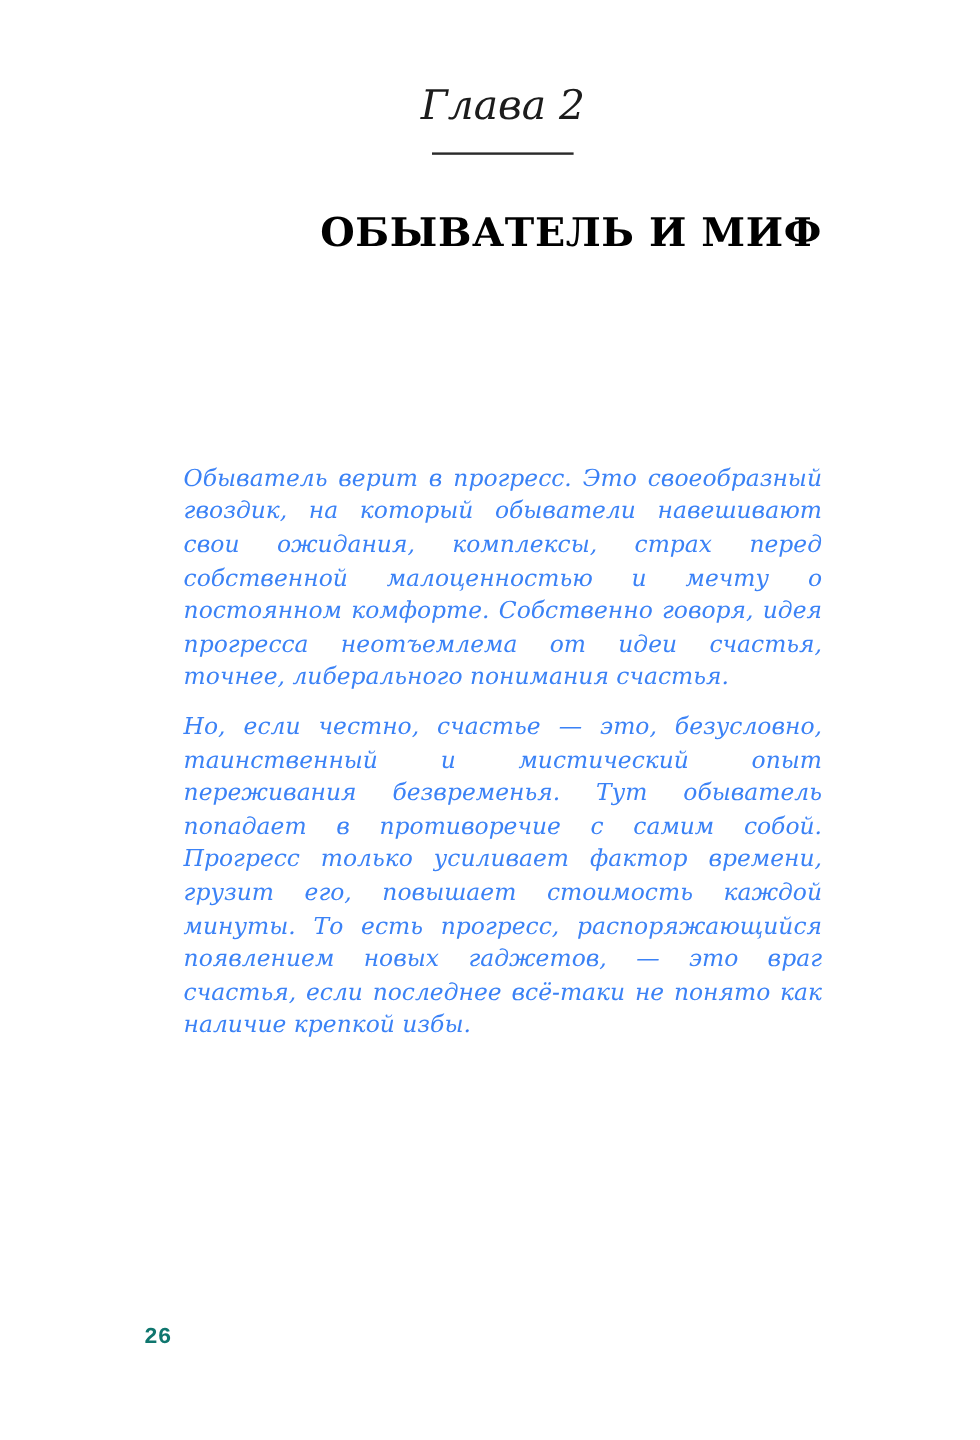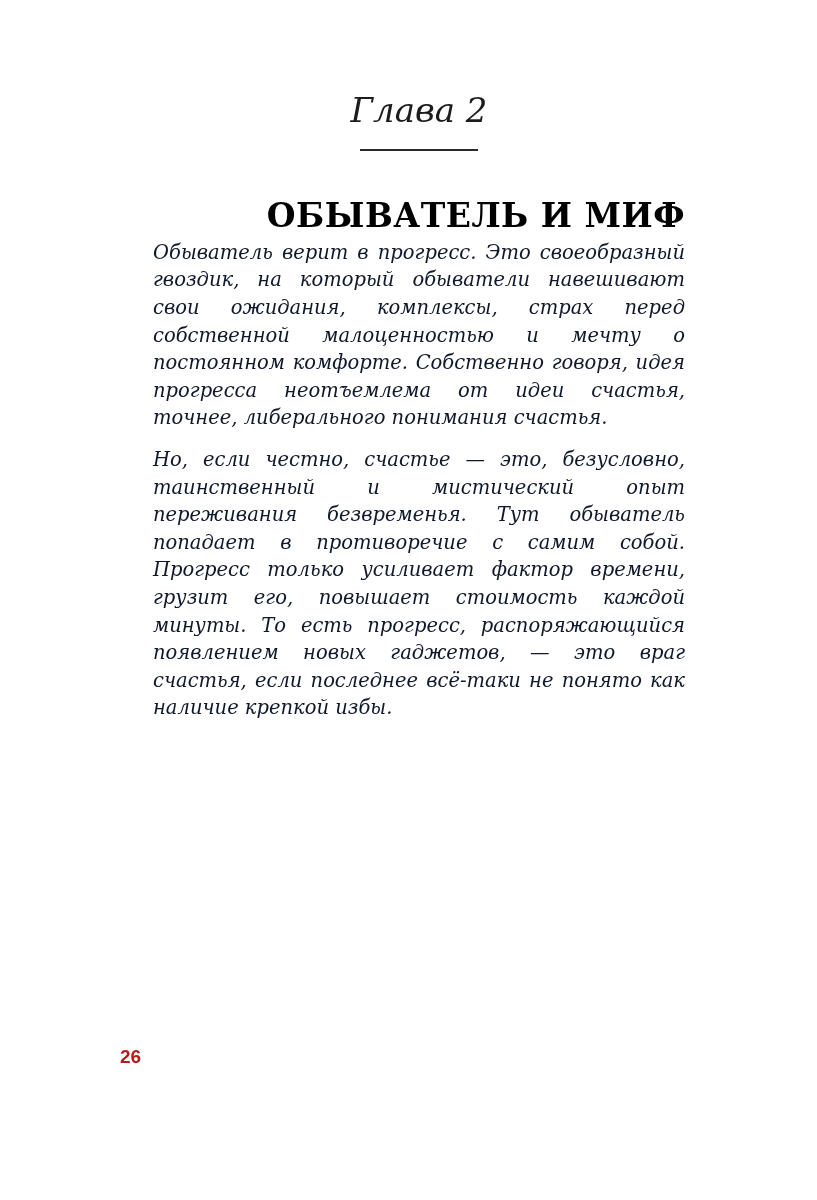--- a/index.html
+++ b/index.html
@@ -21,21 +21,21 @@
   }
 
   .text-block {
     position: absolute;
     left: 153px;
     width: 532px;
     top: 0;
   }
 
   .chapter-label {
-    margin-top: 90px;
+    margin-top: 68px;
     text-align: center;
     font-style: italic;
     font-size: 34px;
     line-height: 1.2;
     color: #1c1c1c;
     font-family: "DejaVu Serif", serif;
   }
 
   .chapter-rule {
     width: 118px;
@@ -49,40 +49,41 @@
     text-align: right;
     font-weight: bold;
     font-size: 33px;
     line-height: 46px;
     letter-spacing: 0.5px;
     color: #000000;
     font-family: "DejaVu Serif", serif;
   }
 
   .body-copy {
+    margin-top: 168px;
     font-style: italic;
     font-size: 19.5px;
     line-height: 27.6px;
     text-align: justify;
-    color: #0f172a;
+    color: #3b82f6;
   }
 
   .body-copy p + p {
     margin-top: 14px;
   }
 
   .page-number {
     position: absolute;
     left: 120px;
-    top: 1046px;
+    top: 1103px;
     font-weight: bold;
     font-size: 19px;
     font-style: normal;
-    color: #b91c1c;
-    font-family: Liberation Sans, sans-serif;
+    color: #0f766e;
+    font-family: Liberation Mono, monospace;
   }
 </style>
 </head>
 <body>
 
 <div class="page">
 
   <div class="text-block">
 
     <div class="chapter-label">Глава 2</div>

